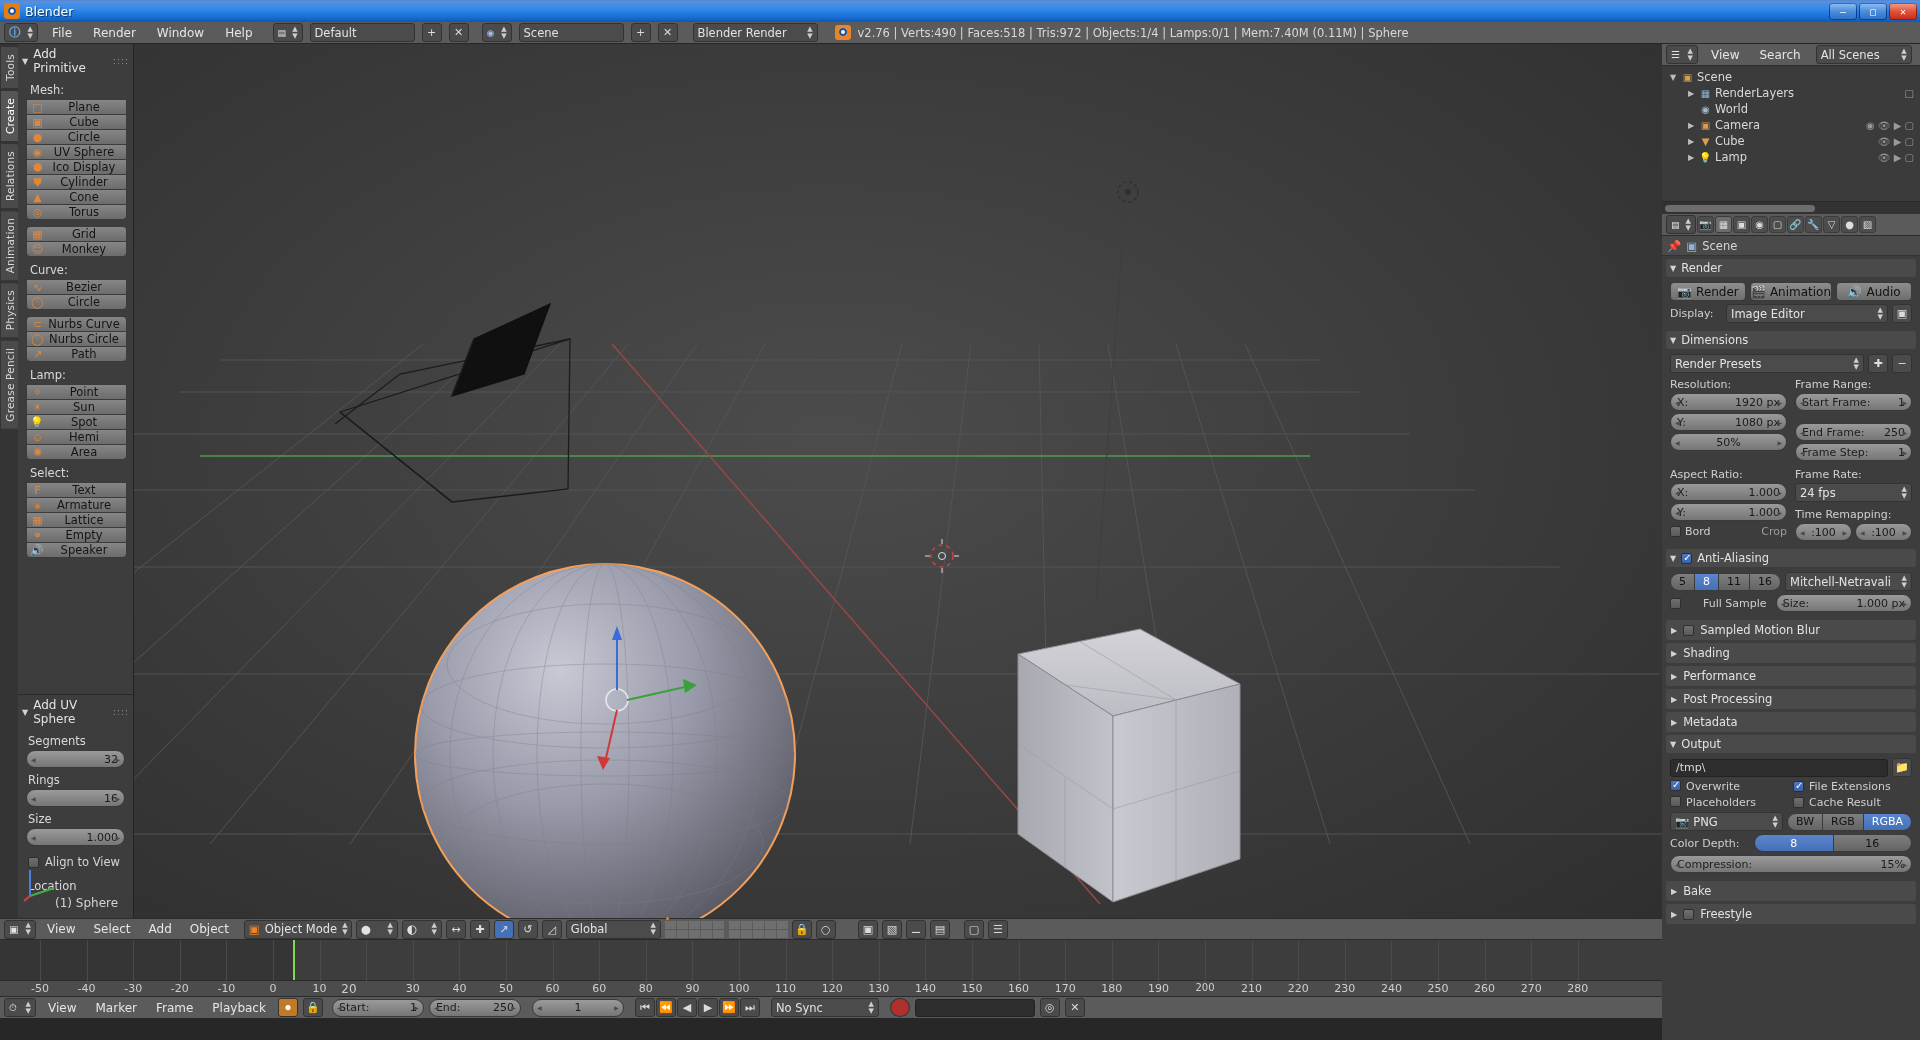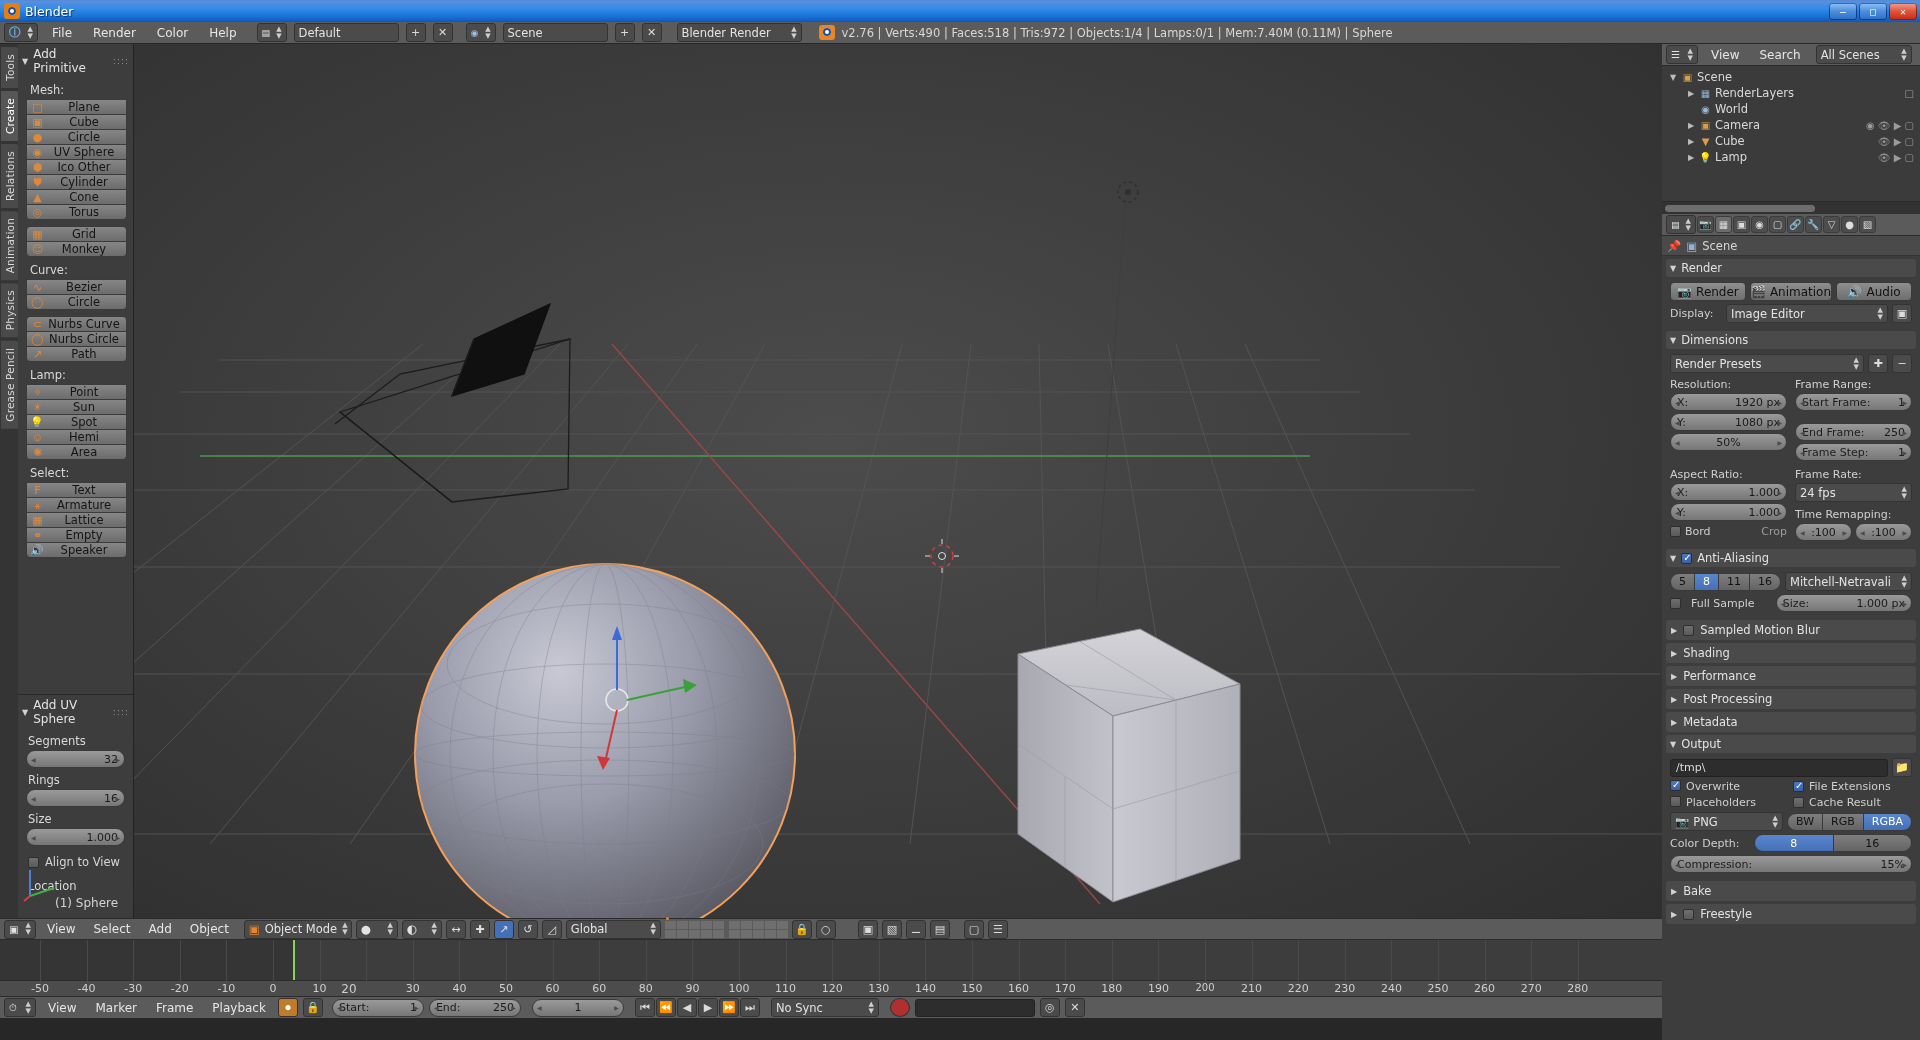--- a/index.html
+++ b/index.html
@@ -171,21 +171,21 @@
   <div id="infobar">
     <div class="dd" style="width:34px">
       <span style="color:#6fa8e0;font-weight:bold;">ⓘ</span>
       <span class="arrows">
           <span>▲</span>
           <span>▼</span>
         </span>
     </div>
     <div class="mitem">File</div>
     <div class="mitem">Render</div>
-    <div class="mitem">Color</div>
+    <div class="mitem">Window</div>
     <div class="mitem">Help</div>
 
     <div class="dd" style="width:30px;margin-left:6px">
       <span style="font-size:9px">▤</span>
       <span class="arrows">
           <span>▲</span>
           <span>▼</span>
         </span>
     </div>
     <div class="dd" style="width:105px">
@@ -372,21 +372,21 @@
             <div class="tbtn">
                 <span class="ic">●</span>
                 <span class="tx">Circle</span>
               </div>
             <div class="tbtn">
                 <span class="ic">◉</span>
                 <span class="tx">UV Sphere</span>
               </div>
             <div class="tbtn">
                 <span class="ic">⬢</span>
-                <span class="tx">Ico Other</span>
+                <span class="tx">Ico Display</span>
               </div>
             <div class="tbtn">
                 <span class="ic">⛊</span>
                 <span class="tx">Cylinder</span>
               </div>
             <div class="tbtn">
                 <span class="ic">▲</span>
                 <span class="tx">Cone</span>
               </div>
             <div class="tbtn">
@@ -948,21 +948,21 @@
             </div>
             <div class="dd" style="flex:1.2">
               <span>Mitchell-Netravali</span>
               <span class="arrows">
                   <span>▲</span>
                   <span>▼</span>
                 </span>
             </div>
           </div>
           <div class="prow">
-            <div style="flex:1;display:flex;align-items:center;gap:10px">
+            <div style="flex:1;display:flex;align-items:center;gap:22px">
               <span class="chk"></span>
               <span class="sublbl">Full Sample</span>
             </div>
             <div class="num" style="flex:1.2">
               <span class="lbl">Size:</span>
               <span class="val">1.000 px</span>
             </div>
           </div>
         </div>
 

